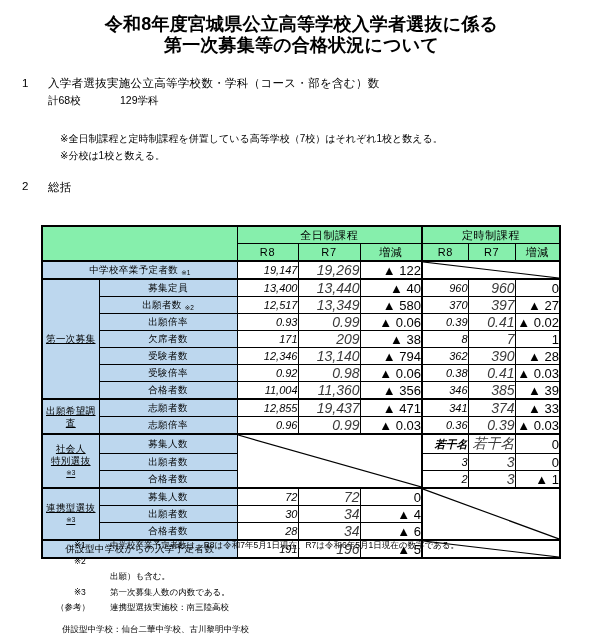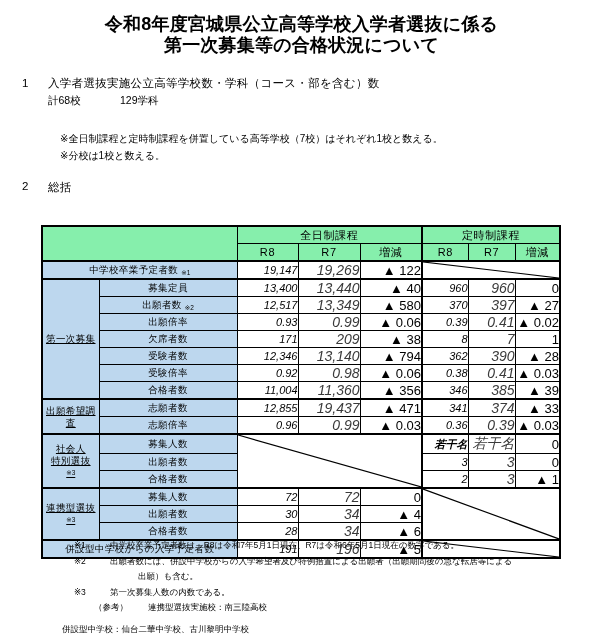--- a/index.html
+++ b/index.html
@@ -140,22 +140,22 @@
     width: 603px;
     font-size: 8.5px;
     line-height: 15.5px;
   }
   .fn-row {
     display: flex;
     padding-left: 74px;
   }
   .fn-mark { width: 36px; flex: 0 0 36px; }
   .fn-text { flex: 1; padding-right: 18px; }
-  .fn-cont { padding-left: 110px; margin-left: 28px; }
-  .fn-ref { display: flex; padding-left: 56px; margin-left: 38px; }
+  .fn-cont { padding-left: 110px; }
+  .fn-ref { display: flex; padding-left: 56px; }
   .fn-ref-mark { width: 54px; flex: 0 0 54px; }
   .fn-sub { padding-left: 62px; padding-top: 6px; }
 </style>
 </head>
 <body>
 
 <div class="title-block">
   <span class="title-line">令和8年度宮城県公立高等学校入学者選抜に係る</span>
   <span class="title-line">第一次募集等の合格状況について</span>
 </div>
@@ -369,21 +369,20 @@
 
 <div class="footnotes">
 
   <div class="fn-row">
     <span class="fn-mark">※1</span>
     <span class="fn-text">中学校卒業予定者数は、R8は令和7年5月1日現在、R7は令和6年5月1日現在の数字である。</span>
   </div>
 
   <div class="fn-row">
     <span class="fn-mark">※2</span>
-    <span class="fn-text">出願者数には、併設中学校からの入学希望者及び特例措置による出願者（出願期間後の急な転居等による</span>
   </div>
   <div class="fn-cont">出願）も含む。</div>
 
   <div class="fn-row">
     <span class="fn-mark">※3</span>
     <span class="fn-text">第一次募集人数の内数である。</span>
   </div>
 
   <div class="fn-ref">
     <span class="fn-ref-mark">（参考）</span>

